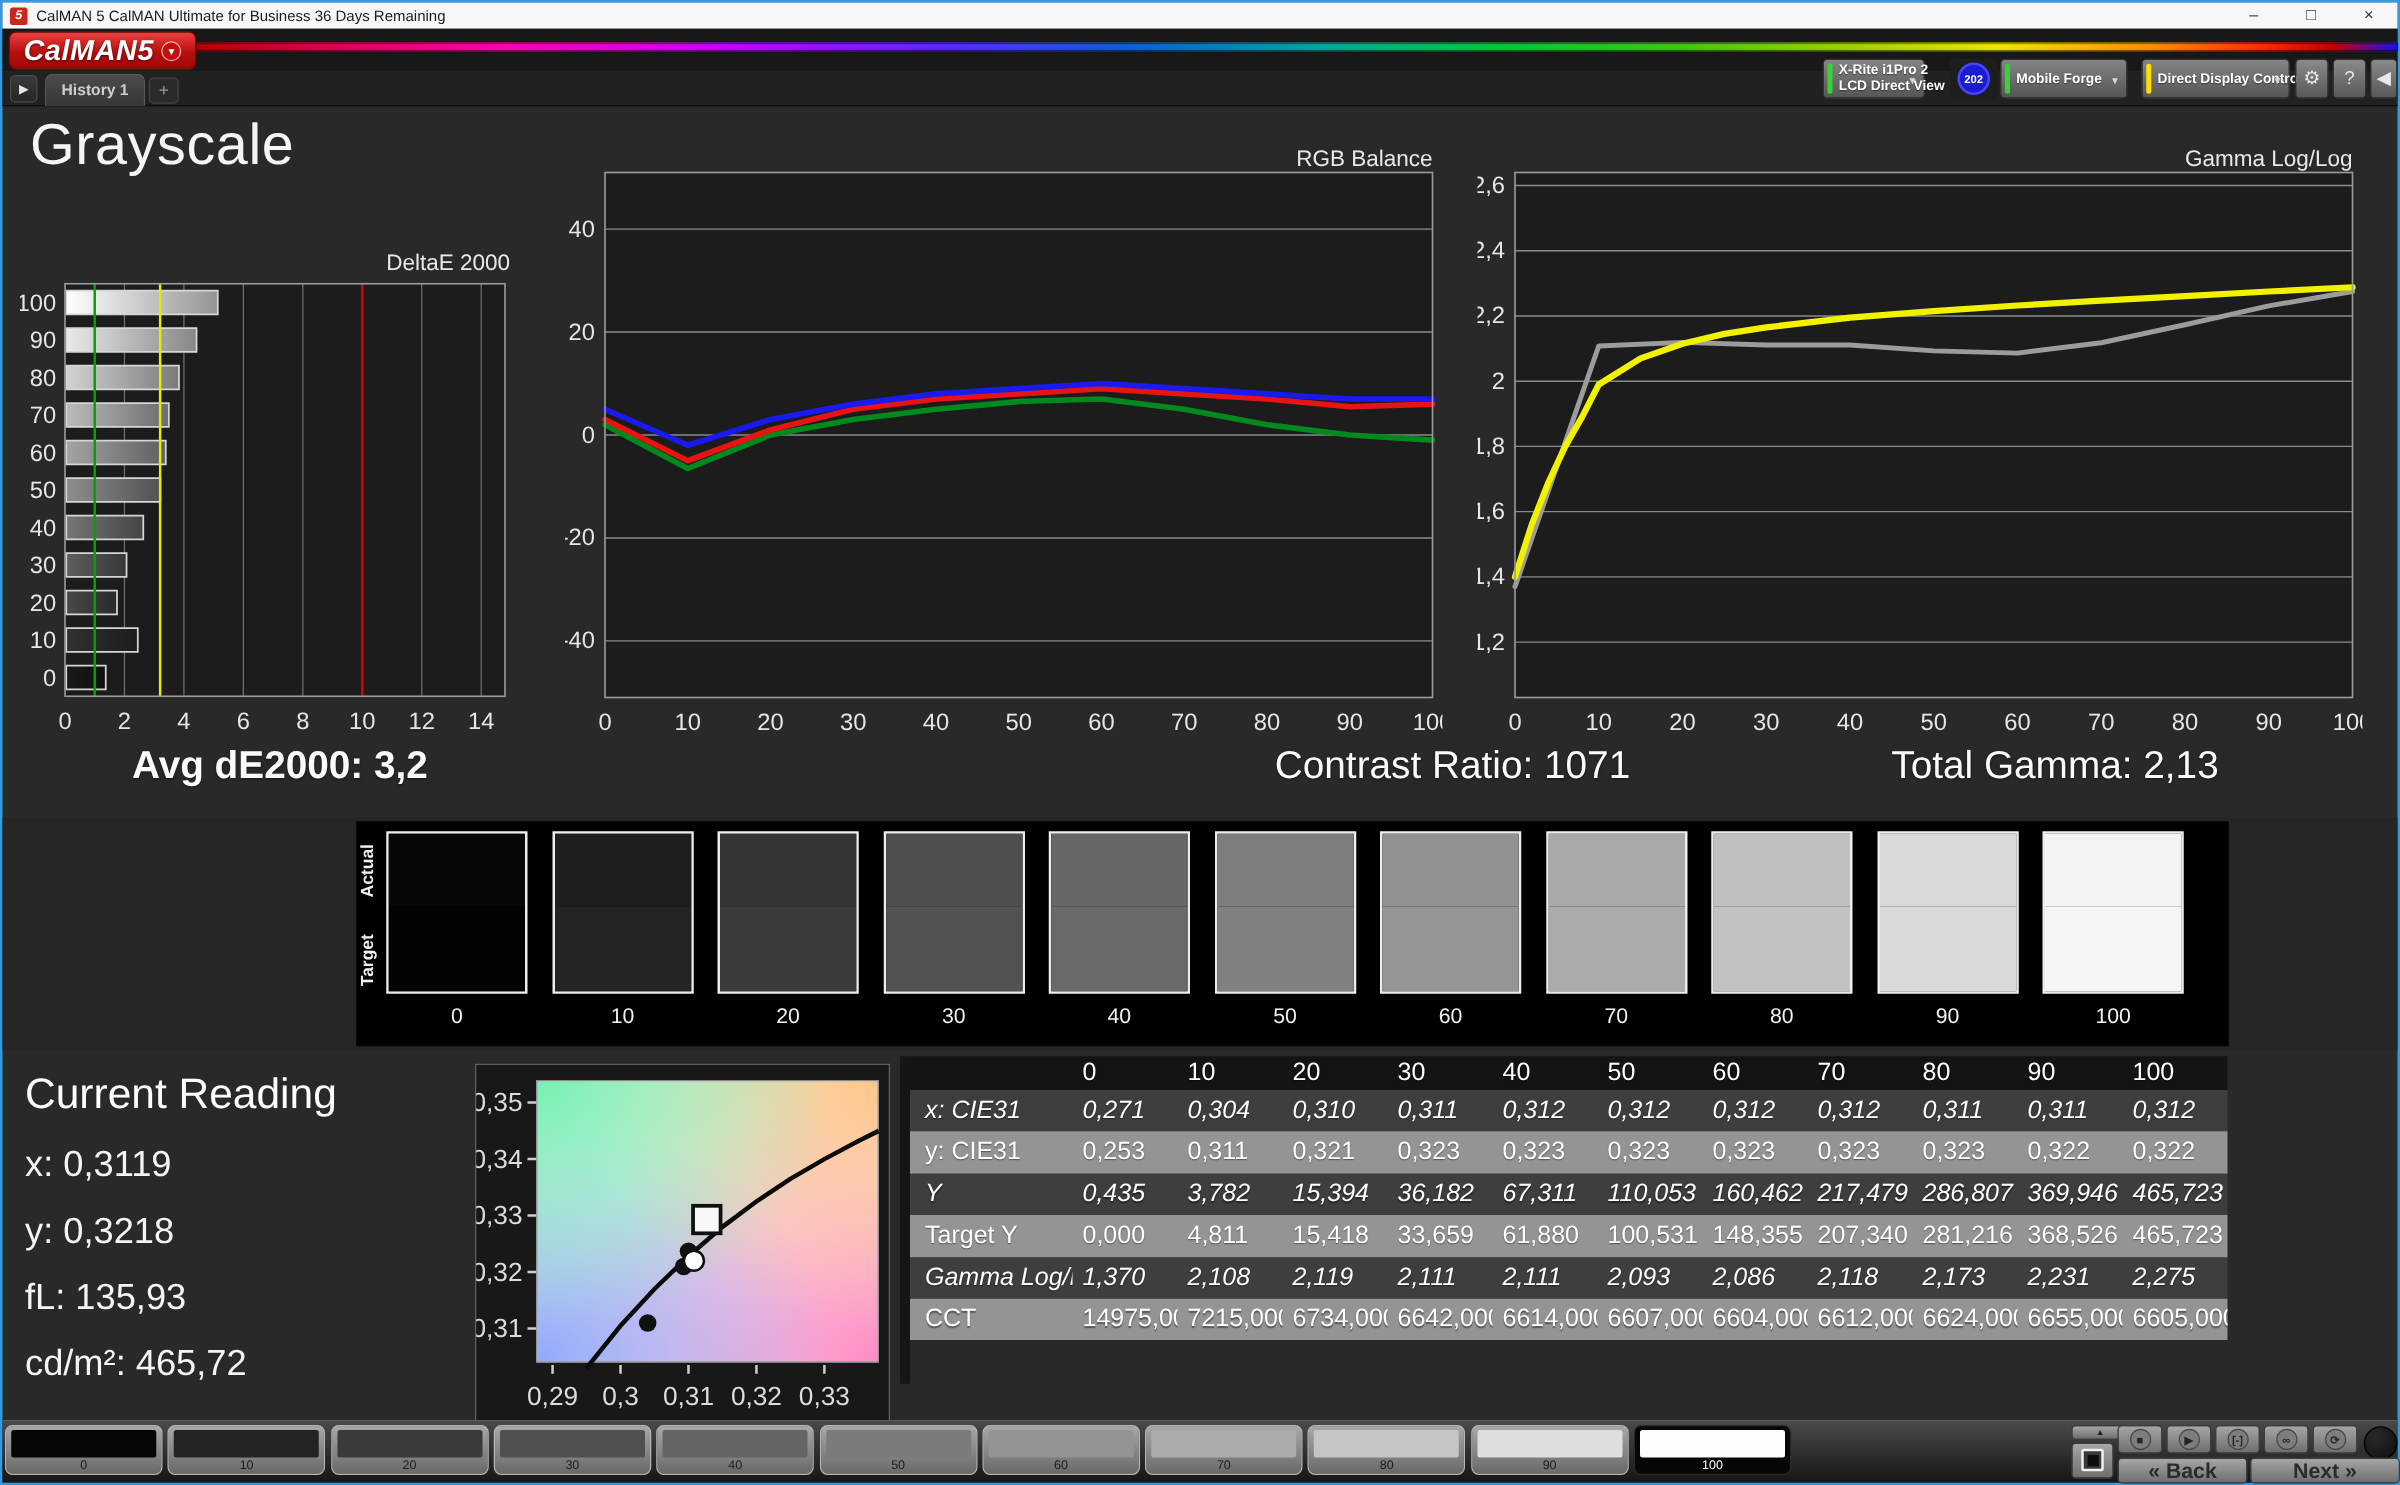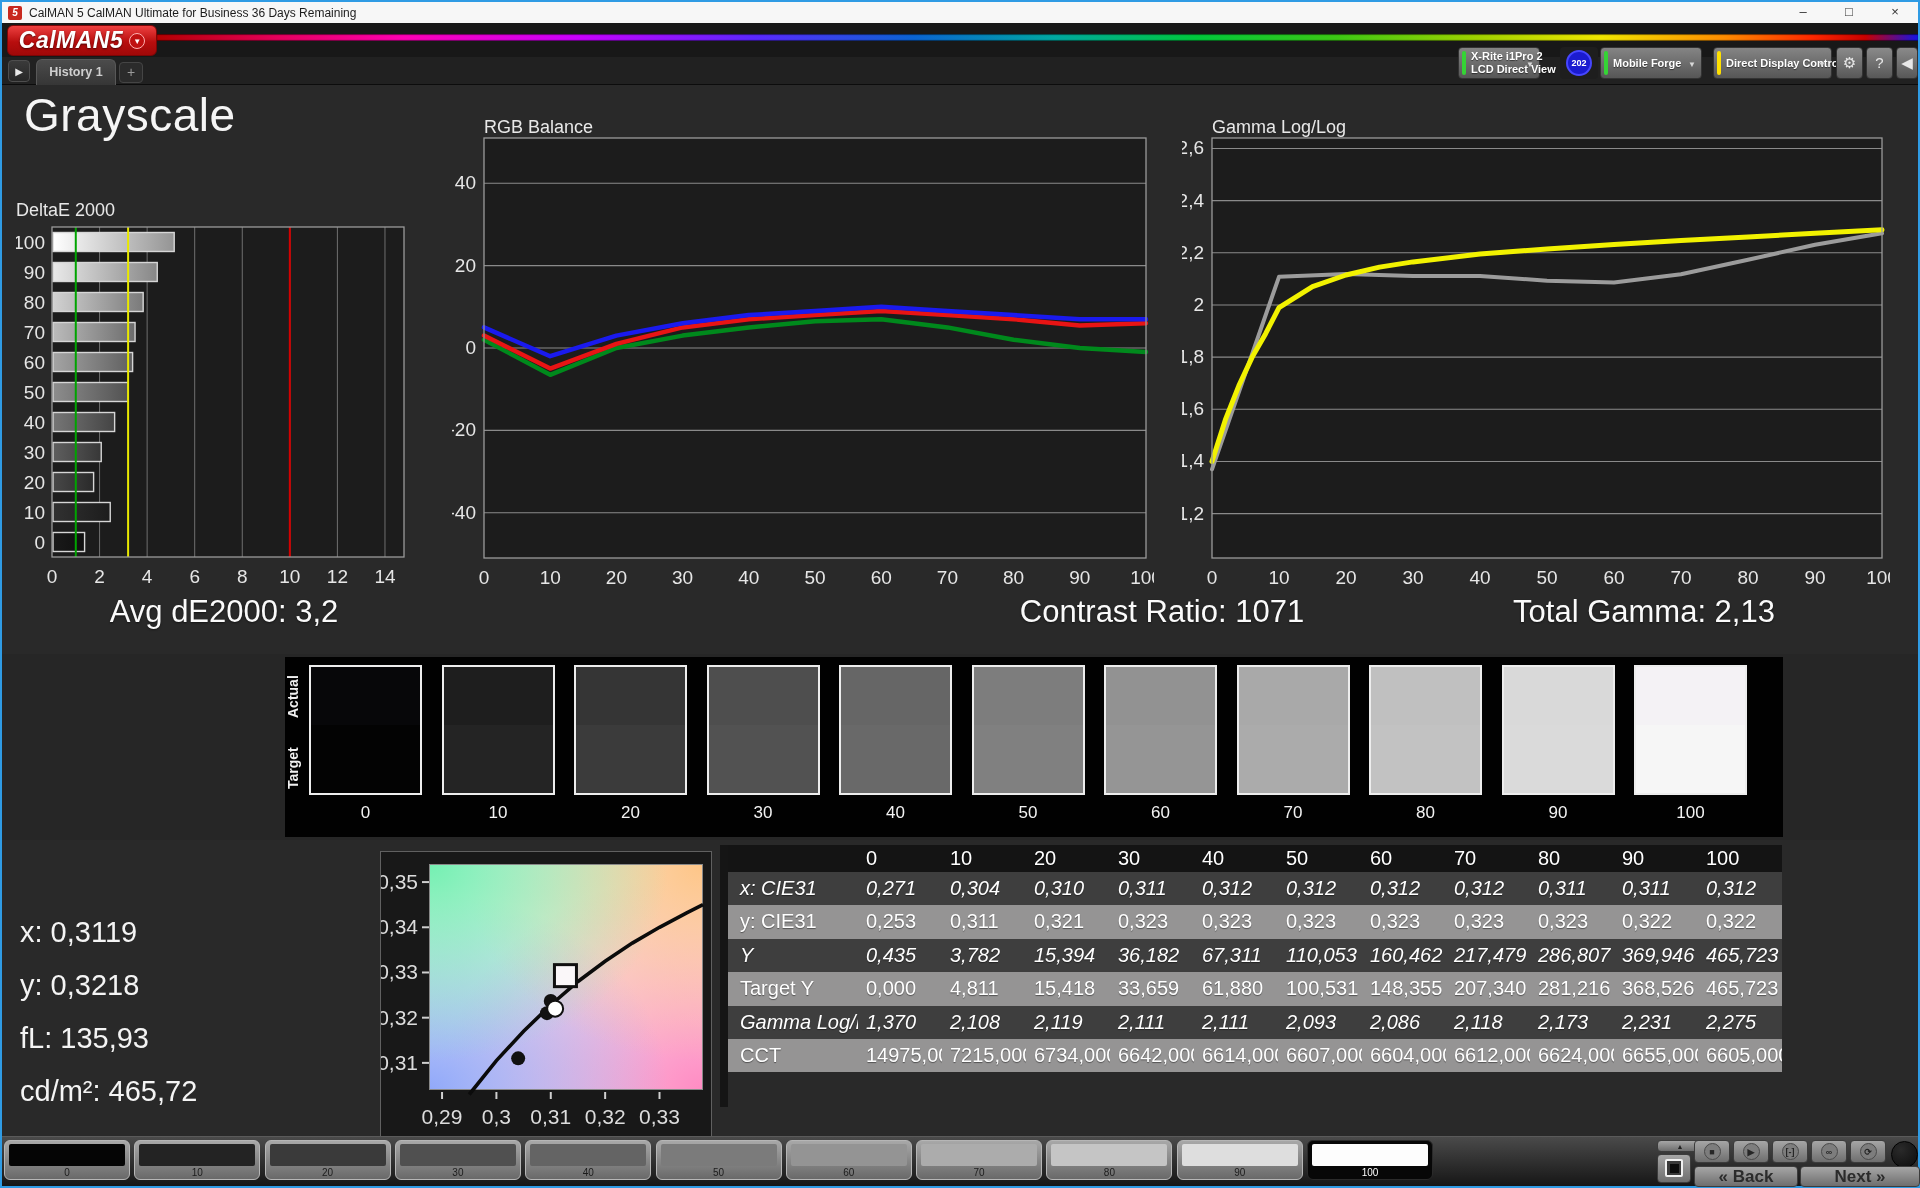--- a/index.html
+++ b/index.html
@@ -48,21 +48,21 @@
   .tool-caret { position:absolute; right:5px; top:12px; font-size:8px; color:#d8d8d8; }
   .badge-wrap { position:absolute; left:1560px; top:47px; width:38px; height:32px; background:#1e1e1e; border-radius:4px;padding-left:19px; }
   .badge { position:absolute; left:6px; top:3px; width:26px; height:26px; border-radius:50%;
     background:#1b1bd0; border:2px solid #4646ff; color:#fff; font-size:9px; font-weight:bold;
     text-align:center; line-height:22px; }
   .sq-btn { position:absolute; top:47px; height:32px; border-radius:4px; border:1px solid #333;
     background:linear-gradient(180deg,#8a8a8a,#585858); color:#e8e8e8; text-align:center; line-height:30px; font-size:15px;}
 
   
   .page-title { position:absolute; left:24px; top:88px; font-size:46px; font-weight:300; color:#f5f5f5; letter-spacing:.5px;}
-  .chart-title { position:absolute; font-size:18px; color:#e8e8e8; text-align:left; }
+  .chart-title { position:absolute; font-size:18px; color:#e8e8e8; text-align:right; }
   svg text { font-family:"Liberation Sans", sans-serif; }
 
   
   .stat { position:absolute; top:594px; width:420px; text-align:center; font-size:31px; color:#fafafa;
     text-shadow:0 1px 2px rgba(0,0,0,.5); }
 
   
   .swatch-strip { position:absolute; left:2px; top:654px; width:1916px; height:186px; background:#262626; }
   .swatch-panel { position:absolute; left:283px; top:3px; width:1498px; height:180px; background:#010101; }
   .vlab { position:absolute; left:0px; width:22px; color:#f0f0f0; font-size:14px; font-weight:bold;
@@ -329,21 +329,21 @@
       <text x="231" y="454" text-anchor="middle" fill="#e6e6e6" font-size="19">30</text>
       <text x="298" y="454" text-anchor="middle" fill="#e6e6e6" font-size="19">40</text>
       <text x="365" y="454" text-anchor="middle" fill="#e6e6e6" font-size="19">50</text>
       <text x="432" y="454" text-anchor="middle" fill="#e6e6e6" font-size="19">60</text>
       <text x="499" y="454" text-anchor="middle" fill="#e6e6e6" font-size="19">70</text>
       <text x="566" y="454" text-anchor="middle" fill="#e6e6e6" font-size="19">80</text>
       <text x="633" y="454" text-anchor="middle" fill="#e6e6e6" font-size="19">90</text>
       <text x="700" y="454" text-anchor="middle" fill="#e6e6e6" font-size="19">100</text>
     </svg>
 
-  <div class="stat" style="left:14px;">Avg dE2000: 3,2</div>
+  <div class="stat" style="left:14px;font-weight:bold;">Avg dE2000: 3,2</div>
   <div class="stat" style="left:952px;">Contrast Ratio: 1071</div>
   <div class="stat" style="left:1434px;">Total Gamma: 2,13</div>
 
   <div class="swatch-strip">
     <div class="swatch-panel" id="swatch-panel">
       <div class="vlab" style="top:10px;height:60px;">Actual</div>
       <div class="vlab" style="top:78px;height:66px;">Target</div>
     <div class="gsq" style="left: 24px;">
           <div class="gsq-a" style="background: rgb(7, 7, 9);"></div>
           <div class="gsq-t" style="background: rgb(3, 3, 3);"></div>
@@ -395,20 +395,21 @@
         </div>
         <div class="gsq-label" style="left: 1216.5px;">90</div>
         <div class="gsq" style="left: 1349px;">
           <div class="gsq-a" style="background: rgb(244, 242, 245);"></div>
           <div class="gsq-t" style="background: rgb(246, 246, 246);"></div>
         </div>
         <div class="gsq-label" style="left: 1349px;">100</div>
       </div>
   </div>
 
+  <div class="cr-title">Current Reading</div>
   <div class="cr-line" style="top:916px;">x: 0,3119</div>
   <div class="cr-line" style="top:969px;">y: 0,3218</div>
   <div class="cr-line" style="top:1022px;">fL: 135,93</div>
   <div class="cr-line" style="top:1075px;">cd/m²: 465,72</div>
 
   <div class="cie-panel">
     <div class="cie-plot"></div>
     <svg id="svg-cie" class="cie-svg" width="332" height="286">
         <path d="M88.2 242.5 L115.4 208.6 L142.6 179.2 L169.8 153.0 L197.0 129.5 L224.1 109.2 L251.3 91.1 L278.5 75.3 L305.7 60.8 L322.0 52.7" fill="none" stroke="#0b0b0b" stroke-width="3.6"></path>
         <circle cx="137.15873015873" cy="206.35999999999999" r="7" fill="#111111"></circle>

